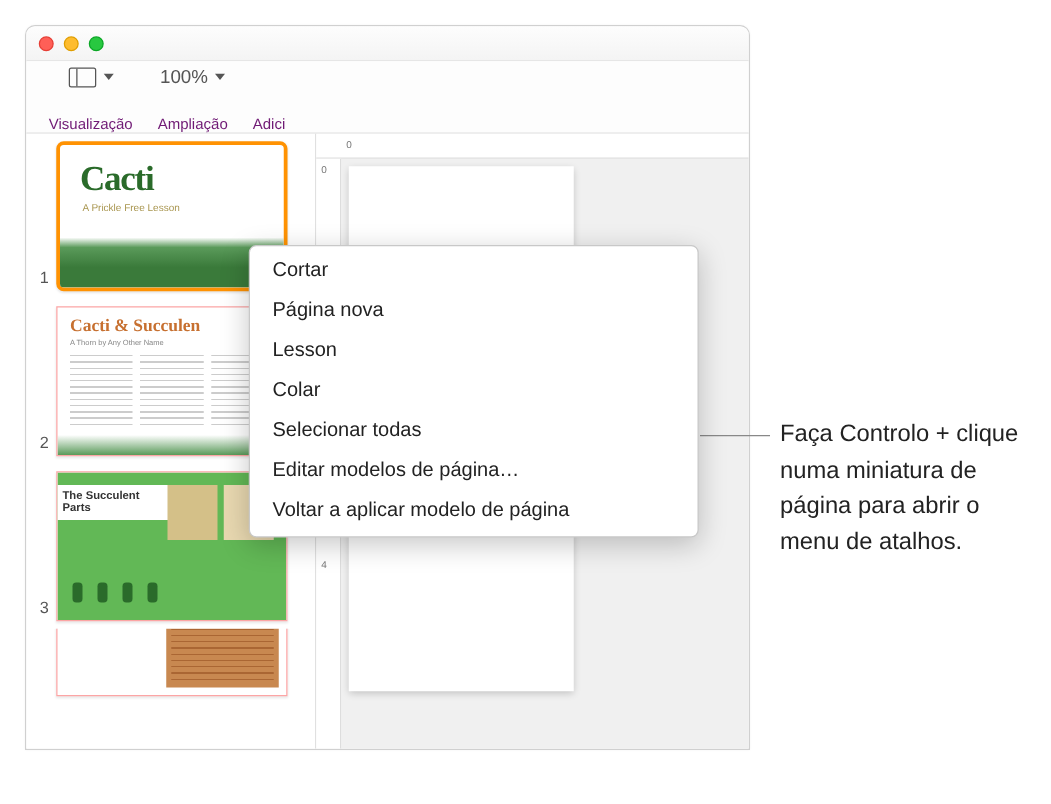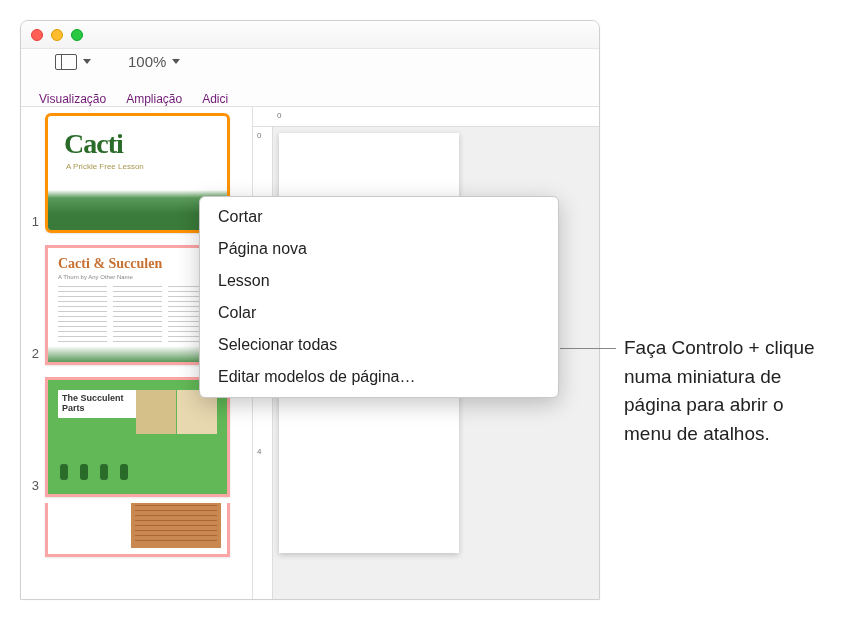--- a/index.html
+++ b/index.html
@@ -88,21 +88,21 @@
       text-align: right;
       font-size: 13px;
       color: #555;
       padding-right: 6px;
       padding-bottom: 4px;
     }
     .thumb {
       width: 185px;
       height: 120px;
       background: #fff;
-      border: 3px solid #fca5a5;
+      border: 1px solid #fca5a5;
       box-shadow: 0 1px 2px rgba(0,0,0,0.1);
       position: relative;
       overflow: hidden;
     }
     .thumb.selected {
       border: 3px solid #ff9202;
       border-radius: 6px;
     }
     
     .t1-title {
@@ -145,21 +145,21 @@
     }
     .t2-grass {
       position: absolute; bottom:0; left:0; right:0; height:16px;
       background: linear-gradient(to top, #5a9a5a, transparent);
     }
     
     .t3-bg { background: #62b856; width:100%; height:100%; position:relative; }
     .t3-box {
       position: absolute; background: #fff;
     }
-    .t3-title { top:10px; left:10px; width:92px; padding:4px; font-size:9px; font-weight:bold; color:#333; line-height:1.1;}
+    .t3-title { top:10px; left:0; width:92px; padding:4px; font-size:9px; font-weight:bold; color:#333; line-height:1.1;}
     .t3-b1 { top:10px; left:88px; width:40px; height:44px; background:#d4c088;}
     .t3-b2 { top:10px; right:10px; width:40px; height:44px; background:#e8d8b0;}
     .t3-icons { position:absolute; bottom:14px; left:12px; display:flex; gap:12px;}
     .t3-cactus { width:8px; height:16px; background:#2a6b2a; border-radius:3px;}
     
     .t4-left {
       position: absolute; left:0; top:0; width:80px; bottom:0;
       padding: 8px;
     }
     .t4-right {
@@ -341,16 +341,17 @@
   </div>
 </div>
 
 <div class="context-menu">
   <div class="menu-item">Cortar</div>
   <div class="menu-item">Página nova</div>
   <div class="menu-item">Lesson</div>
   <div class="menu-item">Colar</div>
   <div class="menu-item">Selecionar todas</div>
   <div class="menu-item">Editar modelos de página…</div>
+  <div class="menu-item">Voltar a aplicar modelo de página</div>
 </div>
 
 <div class="callout-line"></div>
 <div class="callout-text">Faça Controlo + clique numa miniatura de página para abrir o menu de atalhos.</div>
 
 </body></html>

